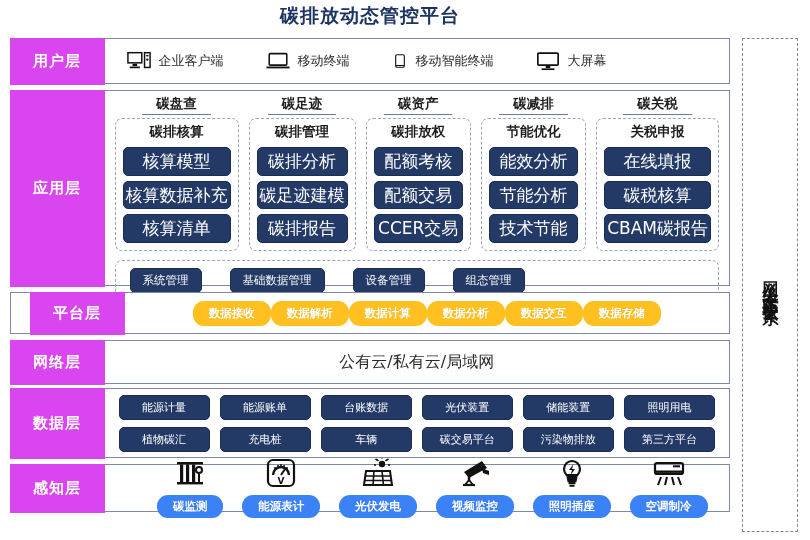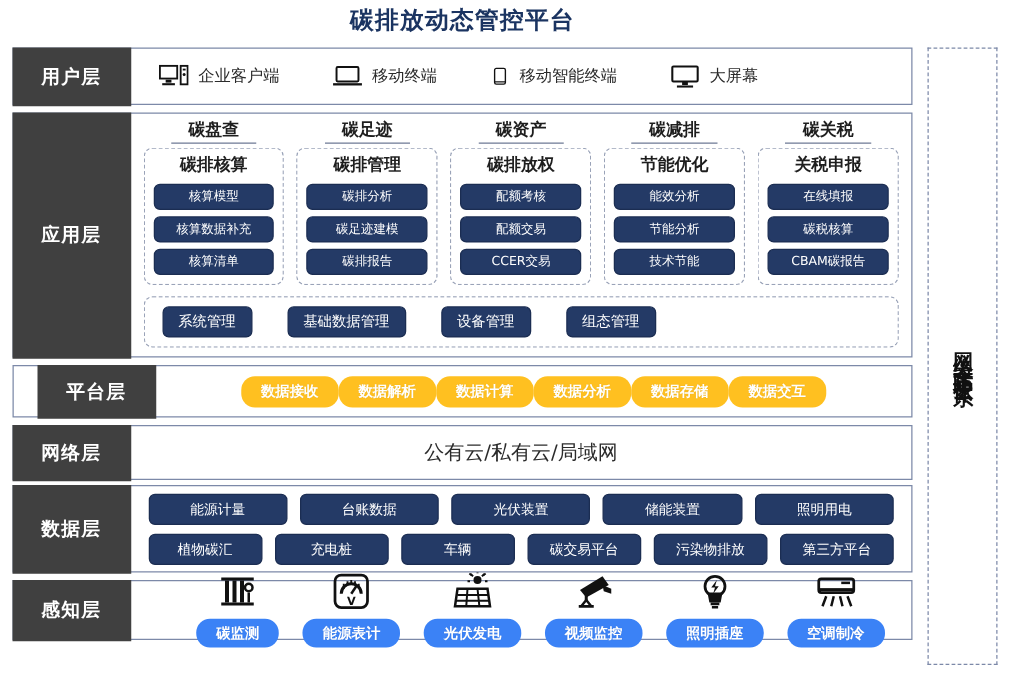--- a/index.html
+++ b/index.html
@@ -21,21 +21,21 @@
 
   
   .layer {
     position: absolute; left: 10px; width: 720px;
     border: 1.5px solid #7c89a8;
     background: #ffffff;
     display: flex; align-items: stretch;
   }
   .layer-label {
     width: 95px; flex: 0 0 95px;
-    background: #404040;
+    background: #d946ef;
     color: #ffffff;
     font-size: 15px; font-weight: bold;
     display: flex; align-items: center; justify-content: center;
     letter-spacing: 1px;
     margin: -1.5px 0 -1.5px -1.5px;
   }
   .layer-body { flex: 1 1 auto; position: relative; display: flex; align-items: center; }
 
   
   #layer-user { top: 38px; height: 46px; }
@@ -60,21 +60,21 @@
     width: 100%;
     border: 1.4px dashed #9aa3b8; border-radius: 7px;
     padding: 4px 7px 7px 7px;
     display: flex; flex-direction: column; align-items: center; gap: 5px;
   }
   .app-col-sub { font-size: 13.5px; font-weight: bold; color: #1e1e1e; margin-bottom: 1px; }
   .pill-navy {
     width: 100%;
     background: #243a66; color: #ffffff;
     border-radius: 5px; border: 1px solid #1b2d52;
-    font-size: 10px; text-align: center;
+    font-size: 17px; text-align: center;
     padding: 4px 2px 4px 2px; line-height: 1.1;
     white-space: nowrap;
   }
   .app-mgmt {
     margin-top: 9px;
     border: 1.4px dashed #9aa3b8; border-radius: 7px;
     padding: 7px 14px;
     display: flex; align-items: center; gap: 28px;
   }
   .mgmt-pill {
@@ -271,40 +271,41 @@
   </div>
 
   <div class="layer" id="layer-platform">
     <div class="layer-label">平台层</div>
     <div class="layer-body">
       <div class="plat-items">
         <div class="pill-gold">数据接收</div>
         <div class="pill-gold">数据解析</div>
         <div class="pill-gold">数据计算</div>
         <div class="pill-gold">数据分析</div>
+        <div class="pill-gold">数据交互</div>
         <div class="pill-gold">数据存储</div>
-        <div class="pill-gold">数据交互</div>
       </div>
     </div>
   </div>
 
   <div class="layer" id="layer-network">
     <div class="layer-label">网络层</div>
     <div class="layer-body">
       <div class="net-text">公有云/私有云/局域网</div>
     </div>
   </div>
 
   <div class="layer" id="layer-data">
     <div class="layer-label">数据层</div>
     <div class="layer-body">
       <div class="data-grid">
 
         <div class="data-row">
           <div class="data-pill">能源计量</div>
+          <div class="data-pill">能源账单</div>
           <div class="data-pill">台账数据</div>
           <div class="data-pill">光伏装置</div>
           <div class="data-pill">储能装置</div>
           <div class="data-pill">照明用电</div>
         </div>
 
         <div class="data-row">
           <div class="data-pill">植物碳汇</div>
           <div class="data-pill">充电桩</div>
           <div class="data-pill">车辆</div>

